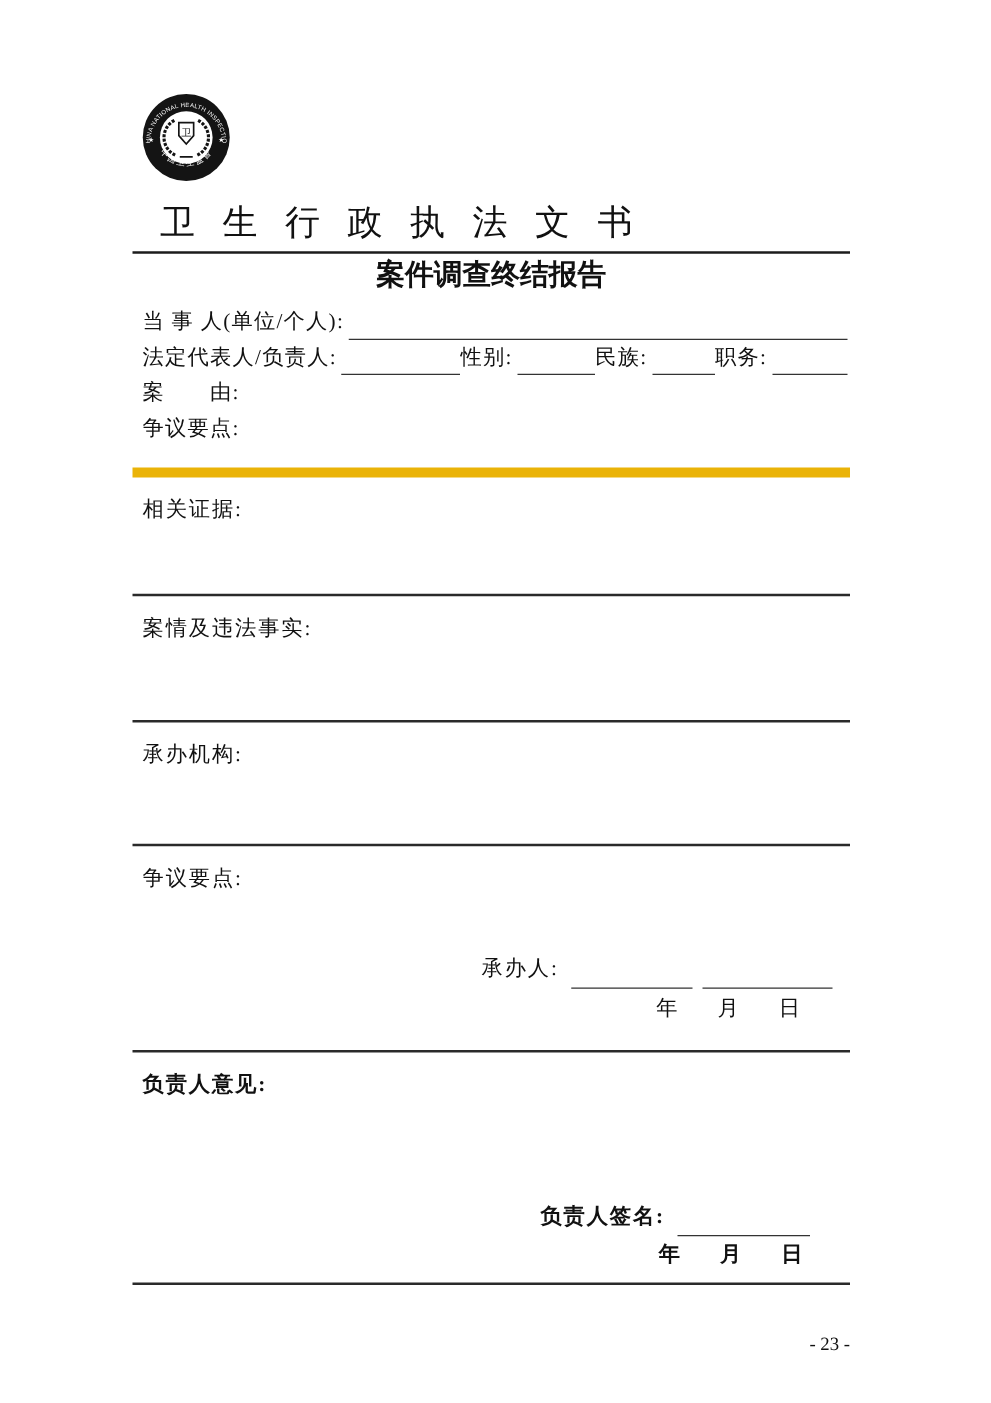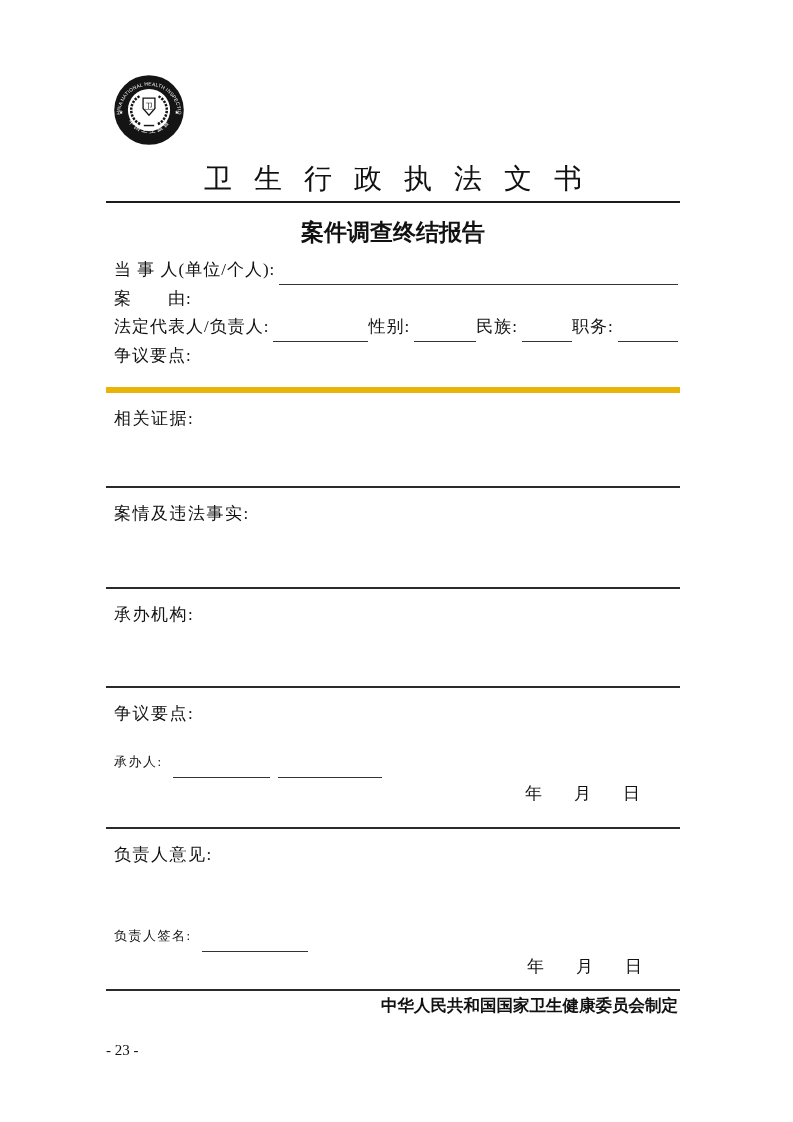--- a/index.html
+++ b/index.html
@@ -13,39 +13,39 @@
     overflow:hidden;
   }
   .content {
     position:absolute; left:106px; top:0; width:574px;
   }
   
   .seal { margin:73px 0 0 6px; width:74px; height:74px; display:block; }
   
   .series-title {
     margin-top:12px;
-    text-align:center;
+    text-align:left;
     font-size:28px;
     letter-spacing:22px;
     text-indent:22px; 
     line-height:40px;
     padding-bottom:2px;
     border-bottom:2px solid #1c1c1c;
     white-space:nowrap;
   }
   .form-title {
-    margin-top:13px;
+    margin-top:0;
     text-align:center;
     font-family:"Liberation Sans","DejaVu Sans",sans-serif;
     font-weight:700;
     font-size:23px;
     line-height:32px;
   }
   
-  .fields-block { margin-top:8px; padding:0 2px 17px 8px; border-bottom:6px solid #eab308; }
+  .fields-block { margin-top:8px; padding:0 2px 17px 8px; border-bottom:8px solid #eab308; }
   .row { display:flex; align-items:baseline; height:28.5px; font-size:17px; white-space:nowrap; }
   .lbl { line-height:28.5px; letter-spacing:1px; }
   .blank {
     display:inline-block;
     align-self:flex-end;
     height:24px;
     border-bottom:1.6px solid #333333;
     margin-left:4px;
   }
   .grow { flex:1 1 auto; }
@@ -55,49 +55,49 @@
   
   .section { border-bottom:2px solid #2a2a2a; padding:12px 2px 0 8px; font-size:17px; }
   .section .lbl { letter-spacing:1.5px; }
   .space-facts { height:59px; }
   .space-evidence { height:52px; }
   .space-dispute { height:56px; }
   .space-suggestion { height:20px; }
   .space-opinion { height:52px; }
   
   .sign-row {
-    display:flex; align-items:baseline;
-    height:30px; font-size:13px; white-space:nowrap;
+    display:flex; justify-content:flex-end; align-items:baseline;
+    height:30px; font-size:17px; white-space:nowrap;margin-top:24px;
   }
   .sign-row .blank { margin-left:10px; }
   .gap8 { margin-left:8px !important; }
   .undertaker-row { padding-right:12px; }
   .signature-row { padding-right:30px; }
   .date-row {
     display:flex; justify-content:flex-end;
     height:30px; font-size:17px; align-items:center;
   }
   .date-row-undertaker { padding-right:38px; }
   .date-row-signature { padding-right:36px; }
   .date-row span { margin-left:32px; }
   .pad-bottom-19 { padding-bottom:19px; }
-  .pad-bottom-7 { padding-bottom:7px; }
+  .pad-bottom-7 { padding-bottom:7px;font-weight:bold; }
   
   .issuer {
     margin-top:3px;
     text-align:right;
     font-family:"Liberation Sans","DejaVu Sans",sans-serif;
     font-weight:700;
     font-size:16.5px;
     line-height:22px;
     padding-right:2px;
   }
   .page-number {
-    margin-top:26px;
-    text-align:left;
+    margin-top:40px;
+    text-align:right;
     font-size:15px;
   }
 </style>
 </head>
 <body>
 
 <div class="page">
   <div class="content">
 
     <svg class="seal" viewBox="0 0 100 100">
@@ -126,34 +126,34 @@
 
     <div class="series-title">卫生行政执法文书</div>
     <div class="form-title">案件调查终结报告</div>
 
     <div class="fields-block">
       <div class="row">
         <span class="lbl">当 事 人(单位/个人):</span>
         <span class="blank grow"></span>
       </div>
       <div class="row">
-        <span class="lbl">案　　由:</span>
-        <span></span>
-      </div>
-      <div class="row">
         <span class="lbl">法定代表人/负责人:</span>
         <span class="blank w95"></span>
         <span class="lbl">性别:</span>
         <span class="blank w62"></span>
         <span class="lbl">民族:</span>
         <span class="blank w50"></span>
         <span class="lbl">职务:</span>
         <span class="blank w70"></span>
       </div>
       <div class="row">
+        <span class="lbl">案　　由:</span>
+        <span></span>
+      </div>
+      <div class="row">
         <span class="lbl">争议要点:</span>
         <span></span>
       </div>
     </div>
 
     <div class="section">
       <span class="lbl">相关证据:</span>
       <div class="space-evidence"></div>
     </div>
 
@@ -189,18 +189,17 @@
         <span class="lbl">负责人签名:</span>
         <span class="blank w106"></span>
       </div>
       <div class="date-row date-row-signature">
         <span>年</span>
         <span>月</span>
         <span>日</span>
       </div>
     </div>
 
-    <div class="issuer">中华人民共和国国家卫生健康委员会制定</div>
 
     <div class="page-number">- 23 -</div>
 
   </div>
 </div>
 
 </body></html>

